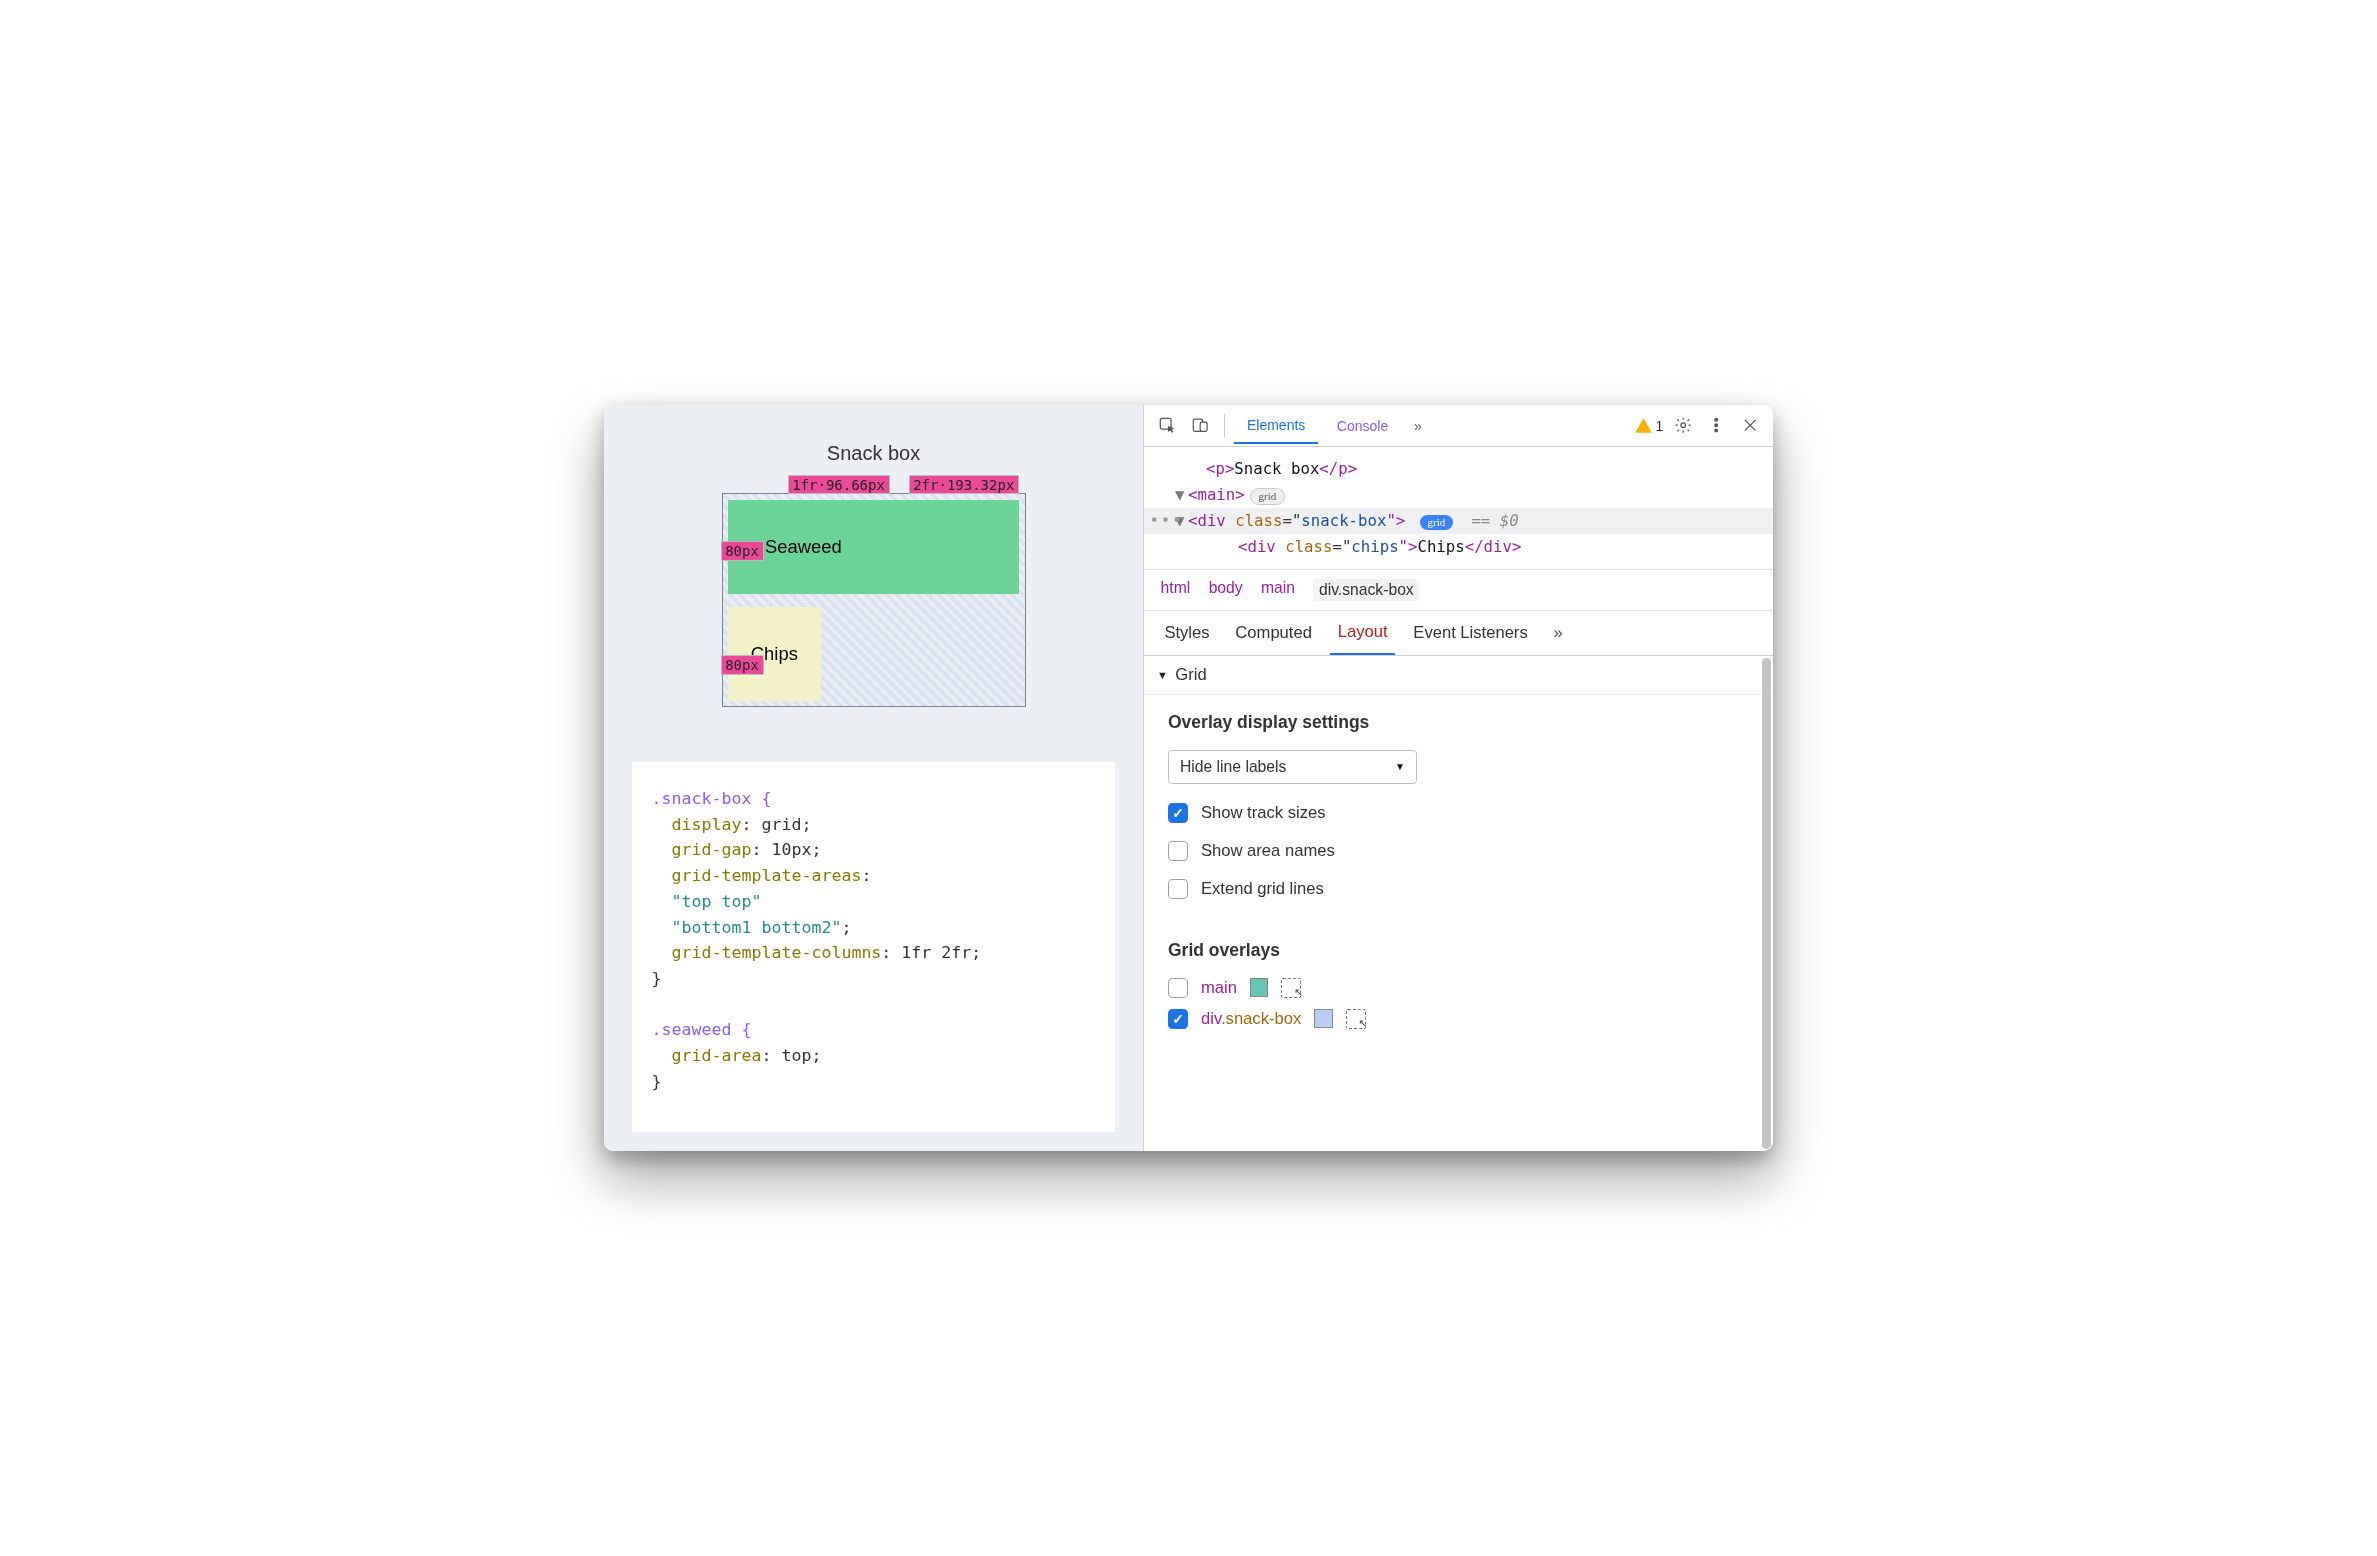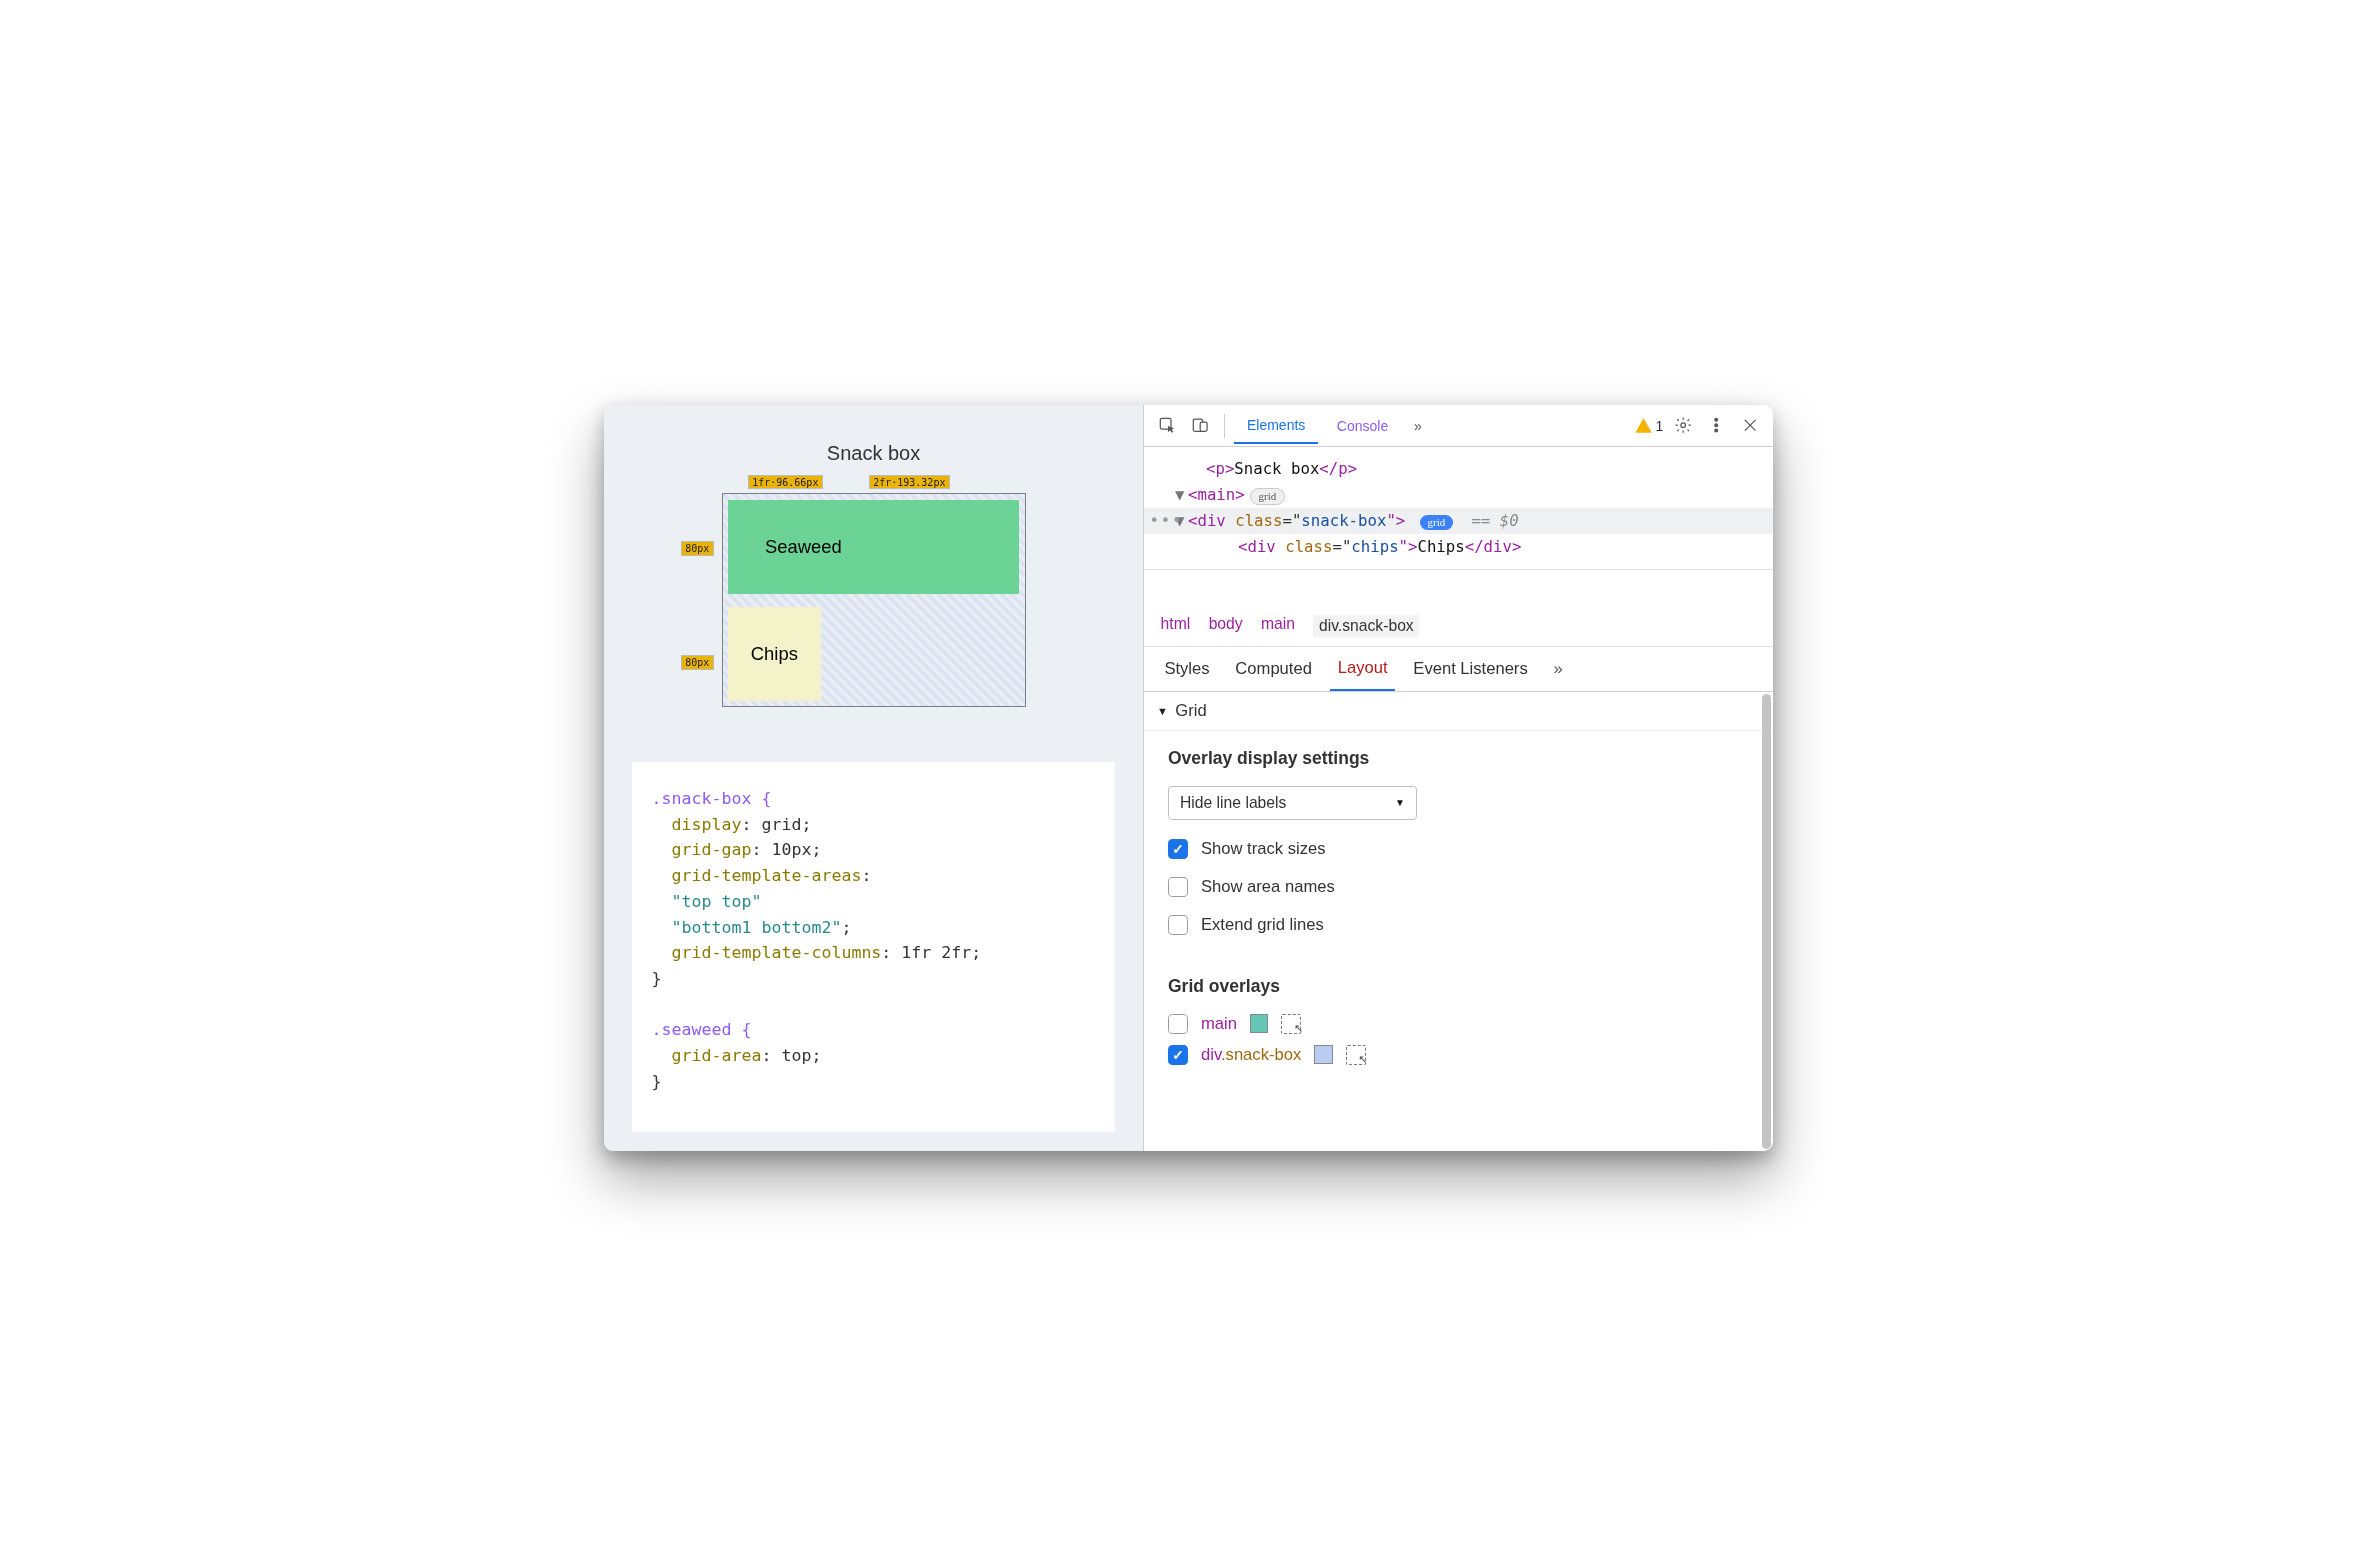--- a/index.html
+++ b/index.html
@@ -38,26 +38,27 @@
 }
 .grid-wrap {
   position: relative;
   width: 304px;
   margin: 0 auto 55px auto;
 }
 
 .lbl {
   position: absolute;
   font-family: ui-monospace, Menlo, monospace;
-  font-size: 10px;
-  background: #eab308;
+  font-size: 14px;
+  background: #ec4899;
   border: 0.9px solid #bbb;
   padding: 0.9px 3.7px;
   white-space: nowrap;
   color: #222;
+  margin-left: 40px;
 }
 .lbl-col1 { top: -18.4px; left: 26px; }
 .lbl-col2 { top: -18.4px; left: 147px; }
 .lbl-row1 { top: 48px;  left: -41px; }
 .lbl-row2 { top: 162px; left: -41px; }
 .snack-box {
   display: grid;
   grid-template-columns: 1fr 2fr;
   grid-template-areas: "top top" "b1 b2";
   gap: 13px;
@@ -102,21 +103,21 @@
 .dom-row .av { color:#1a4fa0; }
 .dom-row .tx { color:#111; }
 .arrow { color:#777; display:inline-block; width:13px; }
 .pill-grid { display:inline-block; font:11px/1 -apple-system; background:#efefef; border:0.9px solid #c8c8c8; border-radius:9.2px; padding:1.8px 7.4px; color:#555; margin-left:5.5px; }
 .pill-grid.blue { background:#3b82f6; color:#fff; border:none; }
 .sel-row { background:#eef0f2; margin-left:-31px; padding-left:31px; position:relative; }
 .sel-row::before { content:"•••"; position:absolute; left:5.5px; color:#9a9a9a; letter-spacing:1.8px; }
 .eq0 { color:#888; margin-left:9.2px; font-style:italic;}
 
 .crumb { display:flex; gap:18.4px; padding:9.2px 16.6px; border-top:0.9px solid #e0e0e0; border-bottom:0.9px solid #e0e0e0; font-size:15.7px; }
-.crumb span { color:#9b1fa0;margin-top:36px; }
+.crumb span { color:#9b1fa0; }
 .crumb span.last { color:#333; background:#f3f3f3; padding:1.8px 5.5px; }
 
 .subtabs { display:flex; gap:11px; padding:0 13px; border-bottom:0.9px solid #d0d0d0; font-size:16.6px; align-items:center; }
 .subtabs .st { padding:11px 7.4px; color:#333; }
 .subtabs .st.active { color:#b91c1c; border-bottom:2.8px solid #1a73e8; }
 
 .panel-body { flex:1; overflow:auto; position:relative; }
 .panel-body::after{ content:""; position:absolute; right:1.8px; top:1.8px; bottom:1.8px; width:9.2px; background:#c4c4c4; border-radius:5.5px; }
 .sect-hd { display:flex; align-items:center; gap:7.4px; padding:9.2px 13px; border-bottom:0.9px solid #ececec; font-size:16.6px; }
 .sect-hd .tri { font-size:11px; color:#222; }

